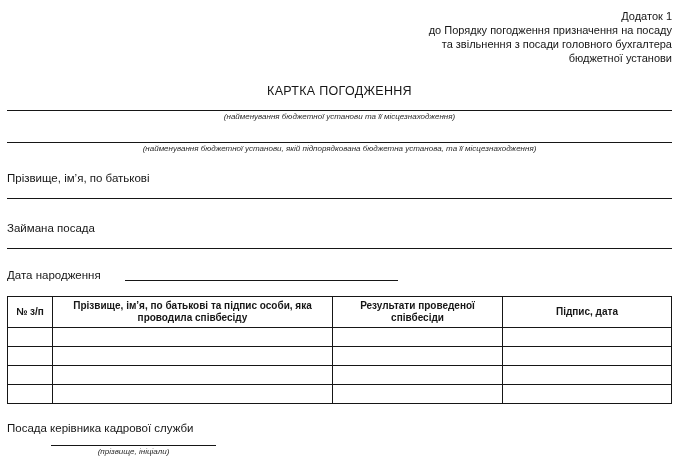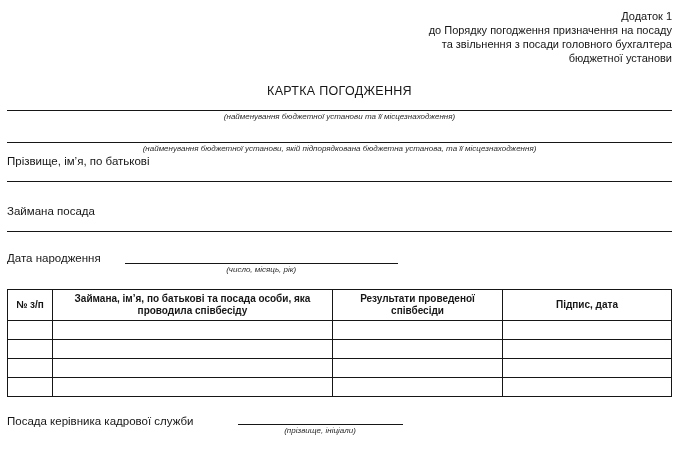--- a/index.html
+++ b/index.html
@@ -50,21 +50,21 @@
     padding-top: 1px;
   }
   .rule1 { margin-top: 12px; }
   .rule2 { margin-top: 20px; }
 
   
   .field-label {
     font-size: 11.5px;
     line-height: 14px;
   }
-  .lbl1 { }
+  .lbl1 { margin-top: 17px; }
   .rule3 { margin-top: 13px; }
   .lbl2 { margin-top: 22px; }
   .rule4 { margin-top: 13px; }
 
   
   .birth-row {
     margin-top: 19px;
     font-size: 11.5px;
     display: flex;
     align-items: flex-start;
@@ -117,20 +117,21 @@
   .col-num { width: 45px; }
   .col-name { width: 280px; }
   .col-result { width: 170px; }
   .col-sign { width: 169px; }
 
   
   .footer {
     margin-top: 17px;
     display: flex;
     align-items: flex-start;
+    flex-direction: column;
   }
   .footer-label {
     font-size: 11.5px;
     line-height: 14px;
     white-space: nowrap;
   }
   .sig-block {
     display: inline-flex;
     flex-direction: column;
     width: 165px;
@@ -173,35 +174,34 @@
   <div class="field-label lbl1">Прізвище, ім’я, по батькові</div>
   <div class="rule rule3"></div>
 
   <div class="field-label lbl2">Займана посада</div>
   <div class="rule rule4"></div>
 
   <div class="birth-row">
     <span class="birth-label">Дата народження</span>
     <span class="birth-line-wrap">
       <span class="birth-fill"></span>
-      <span class="birth-cap">(число, місяць, рік)</span>
     </span>
   </div>
 
   <table class="interview">
     <colgroup>
       <col class="col-num">
         <col class="col-name">
         <col class="col-result">
         <col class="col-sign">
     </colgroup>
     <thead>
       <tr>
         <th>№ з/п</th>
-        <th>Займана, ім’я, по батькові та посада особи, яка проводила співбесіду</th>
+        <th>Прізвище, ім’я, по батькові та підпис особи, яка проводила співбесіду</th>
         <th>Результати проведеної співбесіди</th>
         <th>Підпис, дата</th>
       </tr>
     </thead>
     <tbody>
       <tr>
         <td></td>
         <td></td>
         <td></td>
         <td></td>

